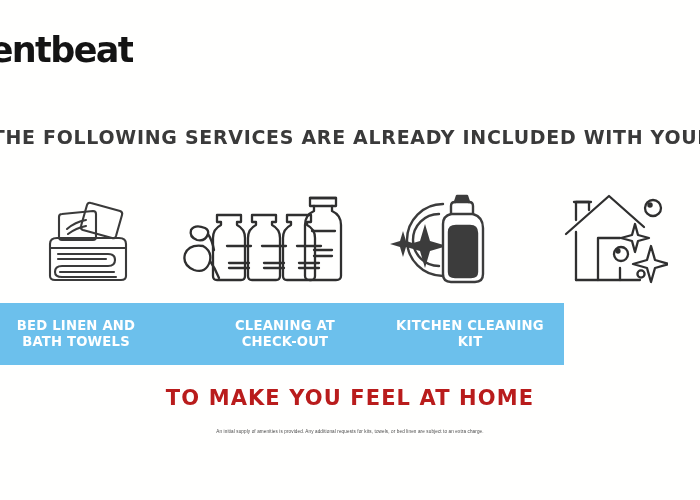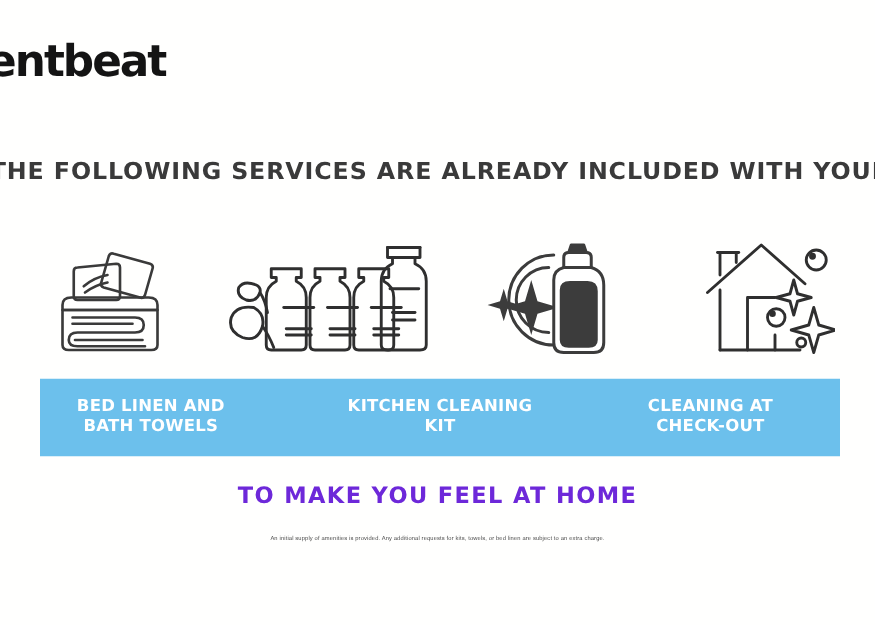--- a/index.html
+++ b/index.html
@@ -81,26 +81,25 @@
   }
   .icon-cell svg {
     display: block;
   }
 
   
   .blue-band {
     position: absolute;
     top: 303px;
     left: 0;
-    width: 640px;
+    width: 564px;
     height: 62px;
     background: #6cc0ec;
     display: flex;
     align-items: center;
-    margin-left: 32px;
   }
   .band-cell {
     flex: 1 1 25%;
     text-align: center;
     padding: 0 4px;
     box-sizing: border-box;
     overflow: hidden;
   }
   .band-label {
     font-family: "DejaVu Sans", sans-serif;
@@ -124,23 +123,23 @@
   .tagline {
     position: absolute;
     top: 386px;
     left: 0;
     width: 700px;
     text-align: center;
   }
   .tagline-text {
     font-family: "DejaVu Sans", sans-serif;
     font-weight: 700;
-    font-size: 18px;
+    font-size: 21px;
     letter-spacing: 1.1px;
-    color: #6d28d9;
+    color: #b91c1c;
   }
 
   .disclaimer {
     position: absolute;
     top: 419px;
     left: 0;
     width: 700px;
     text-align: center;
   }
   .disclaimer-text {
@@ -267,28 +266,28 @@
       </span>
     </div>
 
   </div>
 
   <div class="blue-band">
     <div class="band-cell clip-left">
       <div class="band-label">BED LINEN AND
 BATH TOWELS</div>
     </div>
+    <div class="band-cell clip-right">
+      <div class="band-label">CLEANING AT
+CHECK-OUT</div>
+    </div>
     <div class="band-cell">
       <div class="band-label">KITCHEN CLEANING
 KIT</div>
     </div>
-    <div class="band-cell clip-right">
-      <div class="band-label">CLEANING AT
-CHECK-OUT</div>
-    </div>
   </div>
 
   <div class="tagline">
     <span class="tagline-text">TO MAKE YOU FEEL AT HOME</span>
   </div>
 
   <div class="disclaimer">
     <span class="disclaimer-text">An initial supply of amenities is provided. Any additional requests for kits, towels, or bed linen are subject to an extra charge.</span>
   </div>
 

